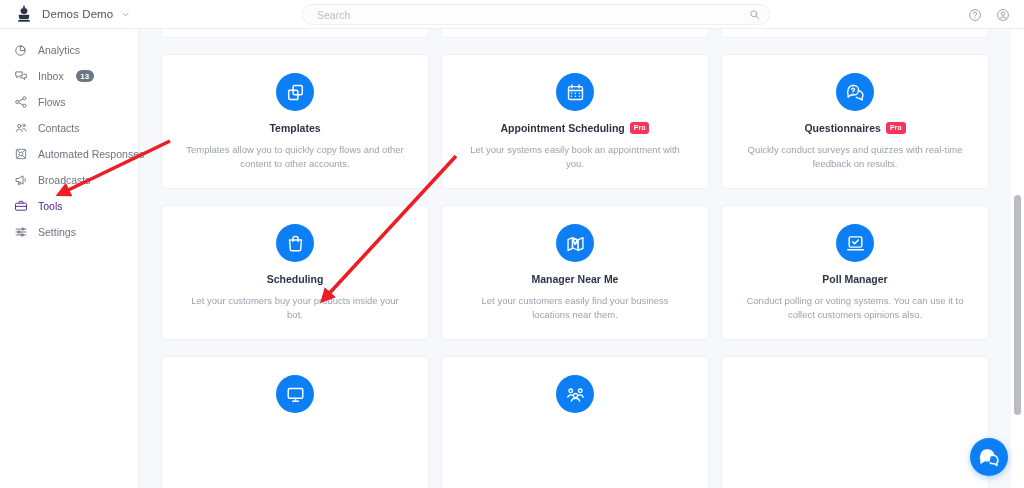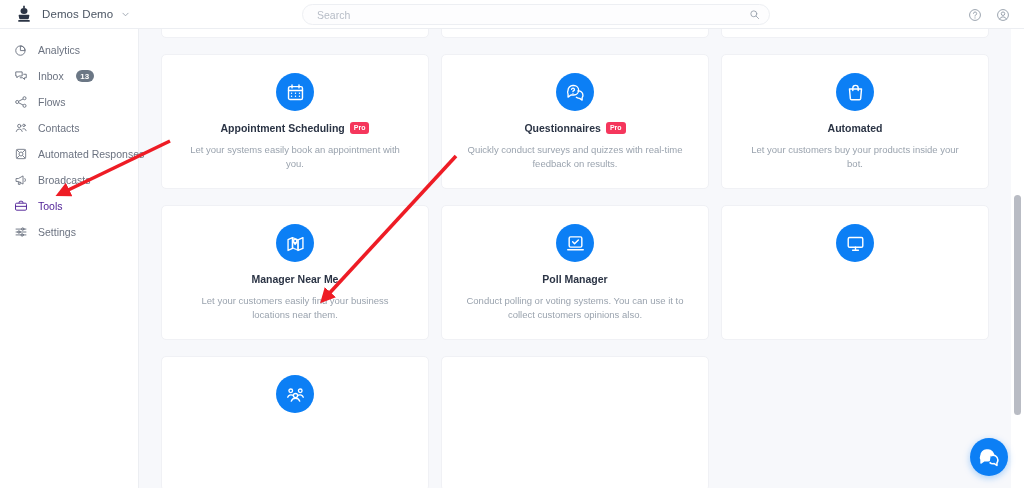--- a/index.html
+++ b/index.html
@@ -314,20 +314,33 @@
       <div class="card clipped-top">
         
       </div>
       <div class="card clipped-top">
         
       </div>
       <div class="card clipped-top">
         <div class="card-desc"></div>
       </div>
 
+      <div class="card">
+        <div class="card-icon">
+          <svg viewBox="0 0 24 24" fill="none" stroke="currentColor" stroke-width="1.9" stroke-linejoin="round">
+            <rect x="9" y="3.2" width="11.6" height="11.6" rx="2"></rect>
+            <path d="M15 20.8H5.4a2 2 0 0 1-2-2V9.2"></path>
+            <path d="M3.4 9.2h9.6a2 2 0 0 1 2 2v9.6"></path>
+          </svg>
+        </div>
+        <div class="card-title-row">
+          <span class="card-title">Templates</span>
+        </div>
+        <div class="card-desc">Templates allow you to quickly copy flows and other content to other accounts.</div>
+      </div>
 
       <div class="card">
         <div class="card-icon">
           <svg viewBox="0 0 24 24" fill="none" stroke="currentColor" stroke-width="1.8" stroke-linecap="round">
             <rect x="3.2" y="4.6" width="17.6" height="16.2" rx="2"></rect>
             <line x1="3.2" y1="9.4" x2="20.8" y2="9.4"></line>
             <line x1="7.6" y1="2.6" x2="7.6" y2="6.2"></line>
             <line x1="16.4" y1="2.6" x2="16.4" y2="6.2"></line>
             <line x1="7" y1="12.8" x2="7" y2="12.9"></line>
               <line x1="12" y1="12.8" x2="12" y2="12.9"></line>
@@ -361,21 +374,21 @@
       </div>
 
       <div class="card">
         <div class="card-icon">
           <svg viewBox="0 0 24 24" fill="none" stroke="currentColor" stroke-width="1.8" stroke-linejoin="round">
             <path d="M4.4 7.6h15.2l-1.1 12.2a1.6 1.6 0 0 1-1.6 1.4H7.1a1.6 1.6 0 0 1-1.6-1.4z"></path>
             <path d="M8.6 9.4V6.4a3.4 3.4 0 0 1 6.8 0v3" stroke-linecap="round"></path>
           </svg>
         </div>
         <div class="card-title-row">
-          <span class="card-title">Automated</span>
+          <span class="card-title">Scheduling</span>
         </div>
         <div class="card-desc">Let your customers buy your products inside your bot.</div>
       </div>
 
       <div class="card">
         <div class="card-icon">
           <svg viewBox="0 0 24 24" fill="none" stroke="currentColor" stroke-width="1.7" stroke-linejoin="round">
             <path d="M2.6 7.2l5.6-2.6v13.6l-5.6 2.6z"></path>
             <path d="M8.2 4.6l7 2.8v13l-7-2.8z" opacity=".85"></path>
             <path d="M15.2 7.4l6.2-2.8v13.6l-6.2 2.6z"></path>

